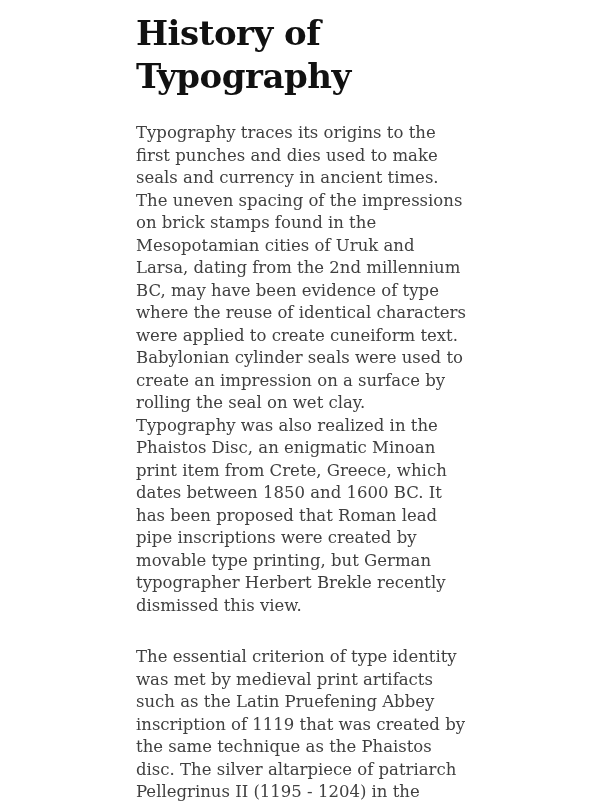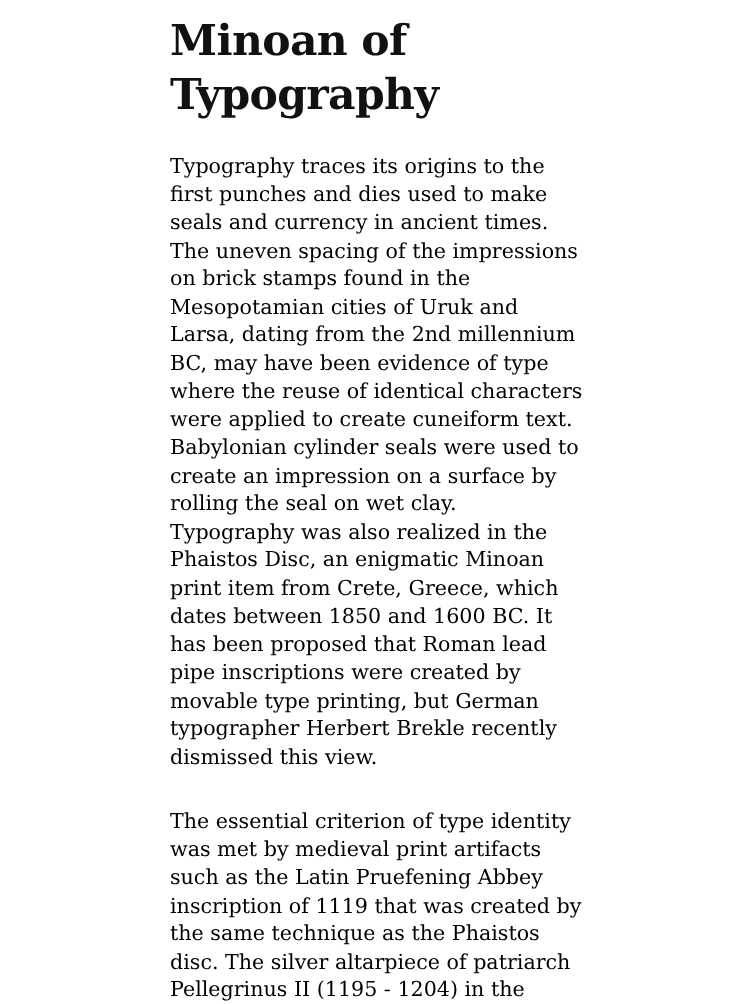--- a/index.html
+++ b/index.html
@@ -33,33 +33,33 @@
     line-height: 43px;
     letter-spacing: -0.5px;
     color: #111111;
     margin-bottom: 24px;
   }
 
   .article-body p {
     font-family: "DejaVu Serif", "Liberation Serif", serif;
     font-size: 16.5px;
     line-height: 22.5px;
-    color: #000000;
+    color: #404040;
     text-align: left;
     margin-bottom: 29px;
   }
 
   .article-body p:last-child {
     margin-bottom: 0;
   }
 </style>
 </head>
 <body>
 
 <div class="reader-page">
   <article class="article-column">
-    <h1 class="article-title">Minoan of Typography</h1>
+    <h1 class="article-title">History of Typography</h1>
     <div class="article-body">
       <p>Typography traces its origins to the first punches and dies used to make seals and currency in ancient times. The uneven spacing of the impressions on brick stamps found in the Mesopotamian cities of Uruk and Larsa, dating from the 2nd millennium BC, may have been evidence of type where the reuse of identical characters were applied to create cuneiform text. Babylonian cylinder seals were used to create an impression on a surface by rolling the seal on wet clay. Typography was also realized in the Phaistos Disc, an enigmatic Minoan print item from Crete, Greece, which dates between 1850 and 1600 BC. It has been proposed that Roman lead pipe inscriptions were created by movable type printing, but German typographer Herbert Brekle recently dismissed this view.</p>
       <p>The essential criterion of type identity was met by medieval print artifacts such as the Latin Pruefening Abbey inscription of 1119 that was created by the same technique as the Phaistos disc. The silver altarpiece of patriarch Pellegrinus II (1195 - 1204) in the cathedral of Cividale was printed with individual letter punches.The same printing technique can apparently be found in 10th to 12th century Byzantine reliquaries. Individual letter tiles where the words are formed by assembling single letter tiles in the desired order were reasonably widespread in medieval Northern Europe.</p>
     </div>
   </article>
 </div>
 
 </body></html>

